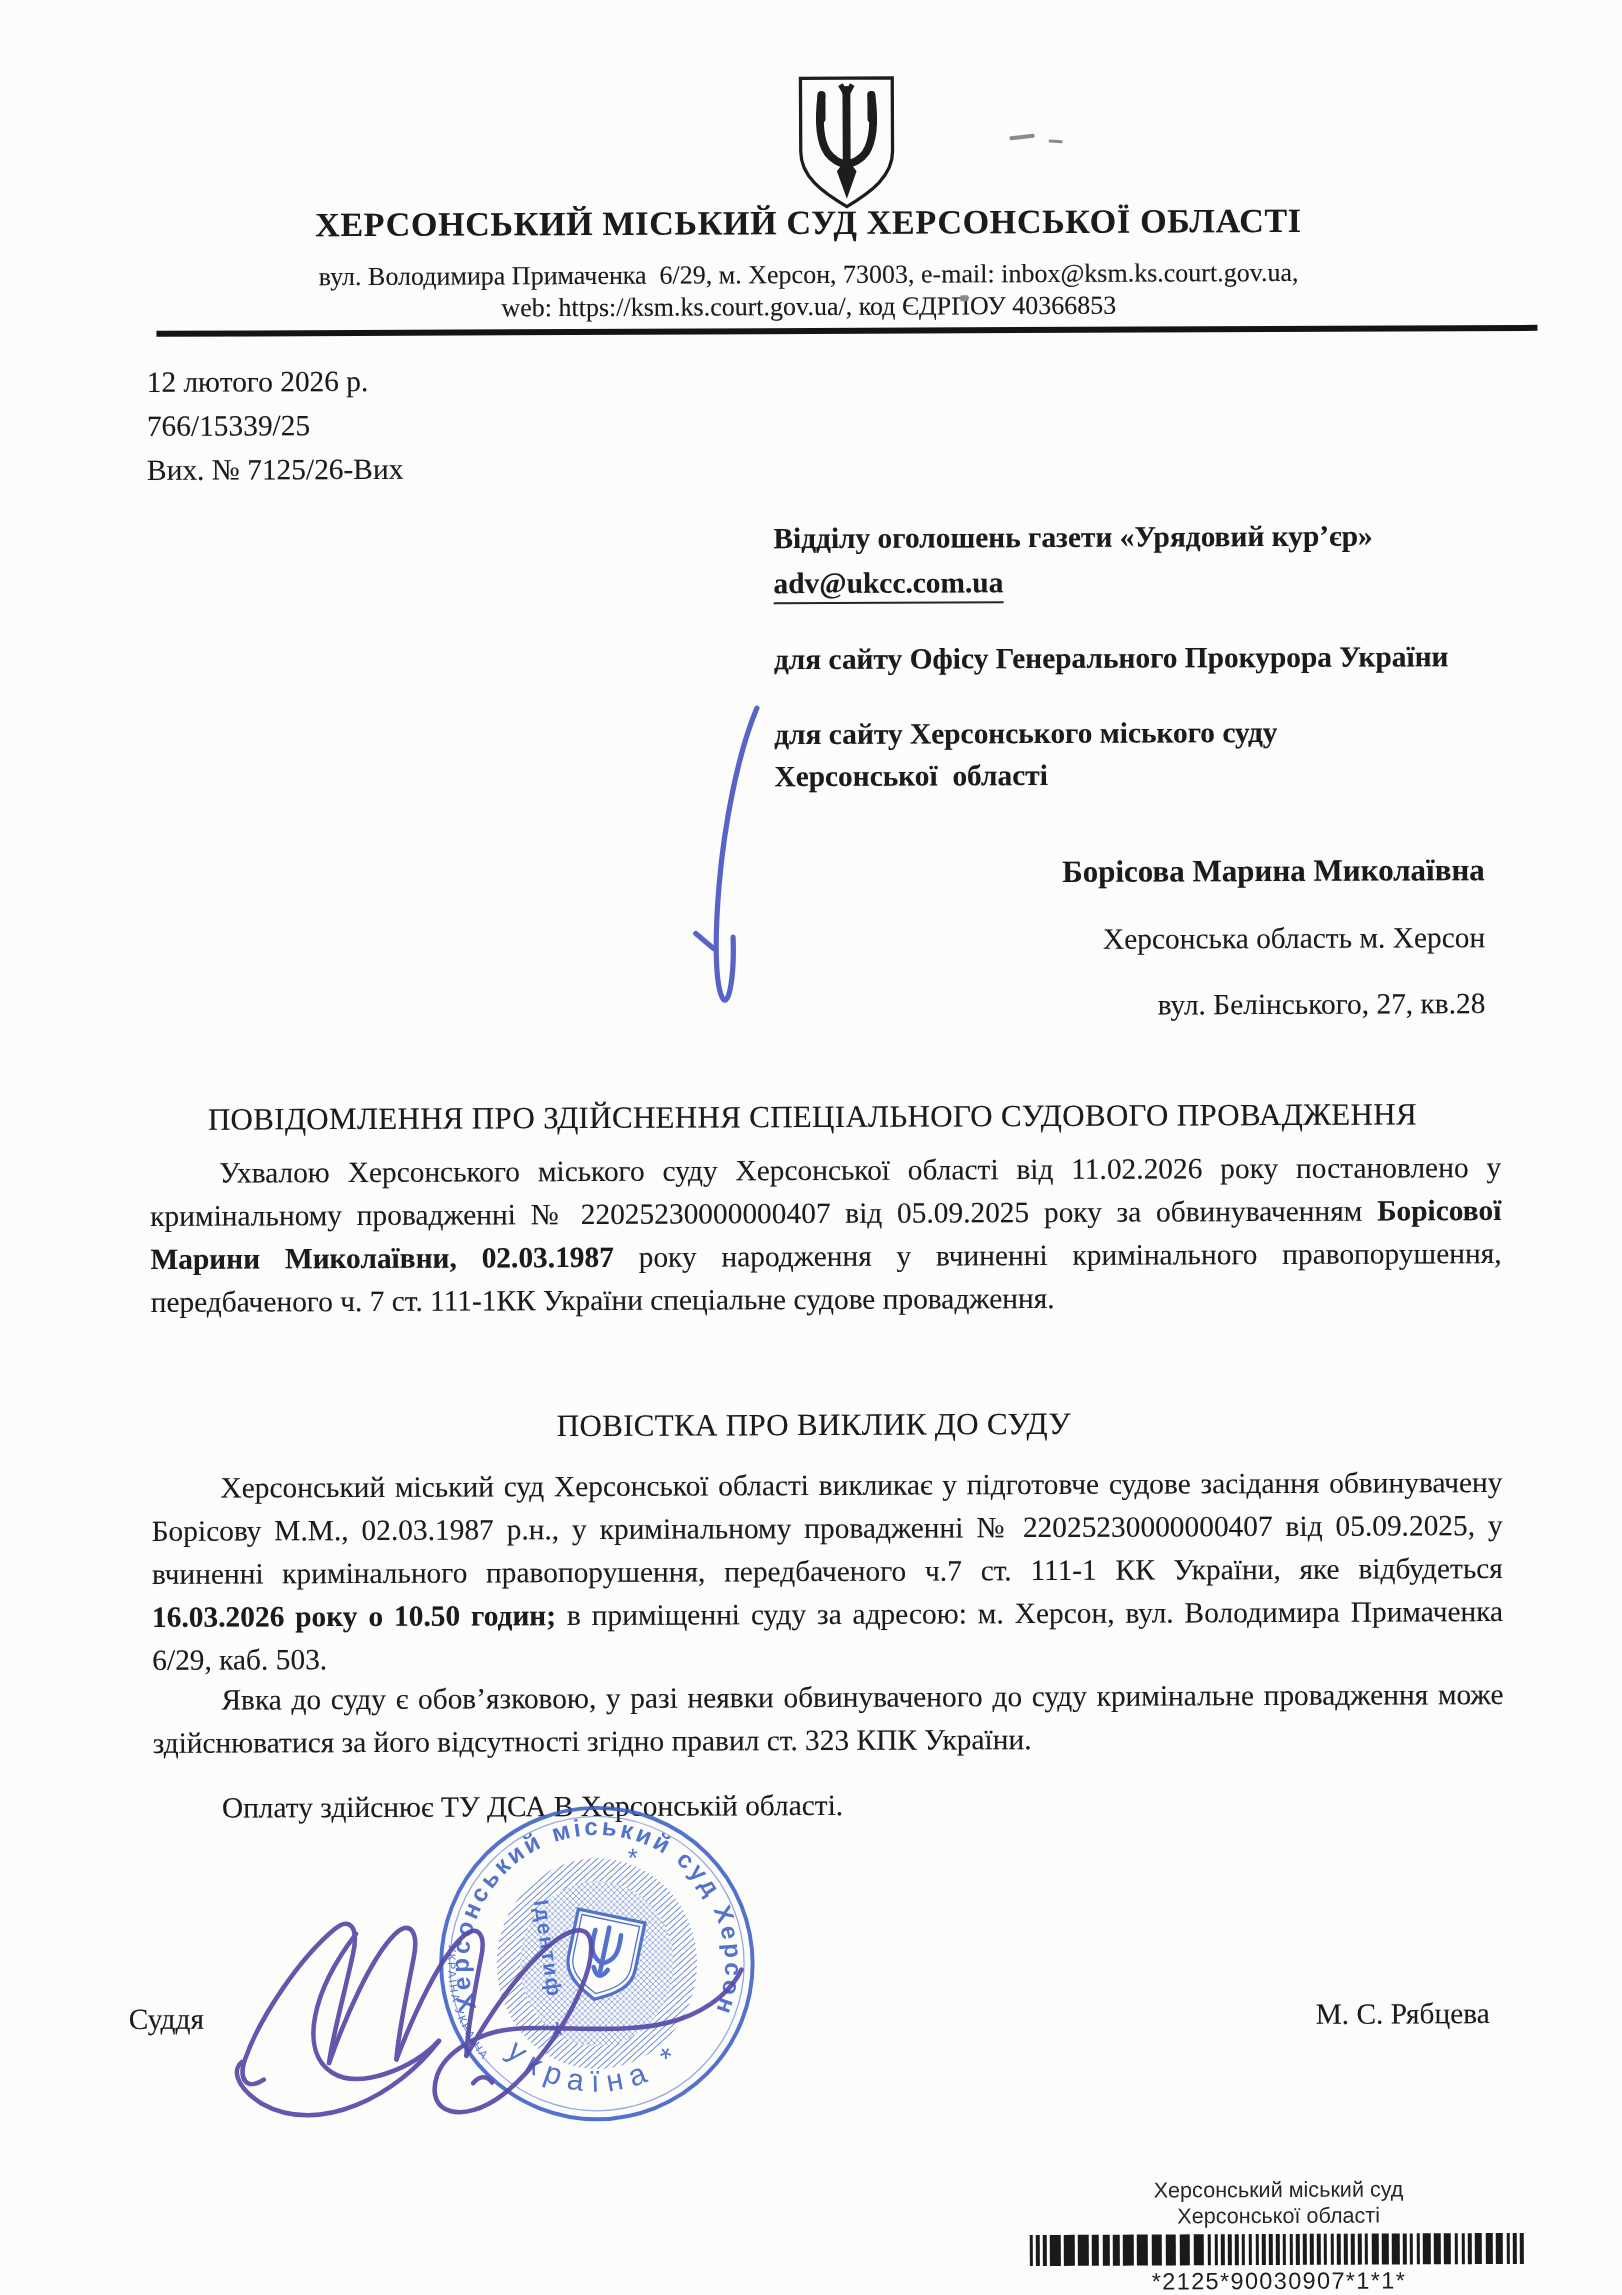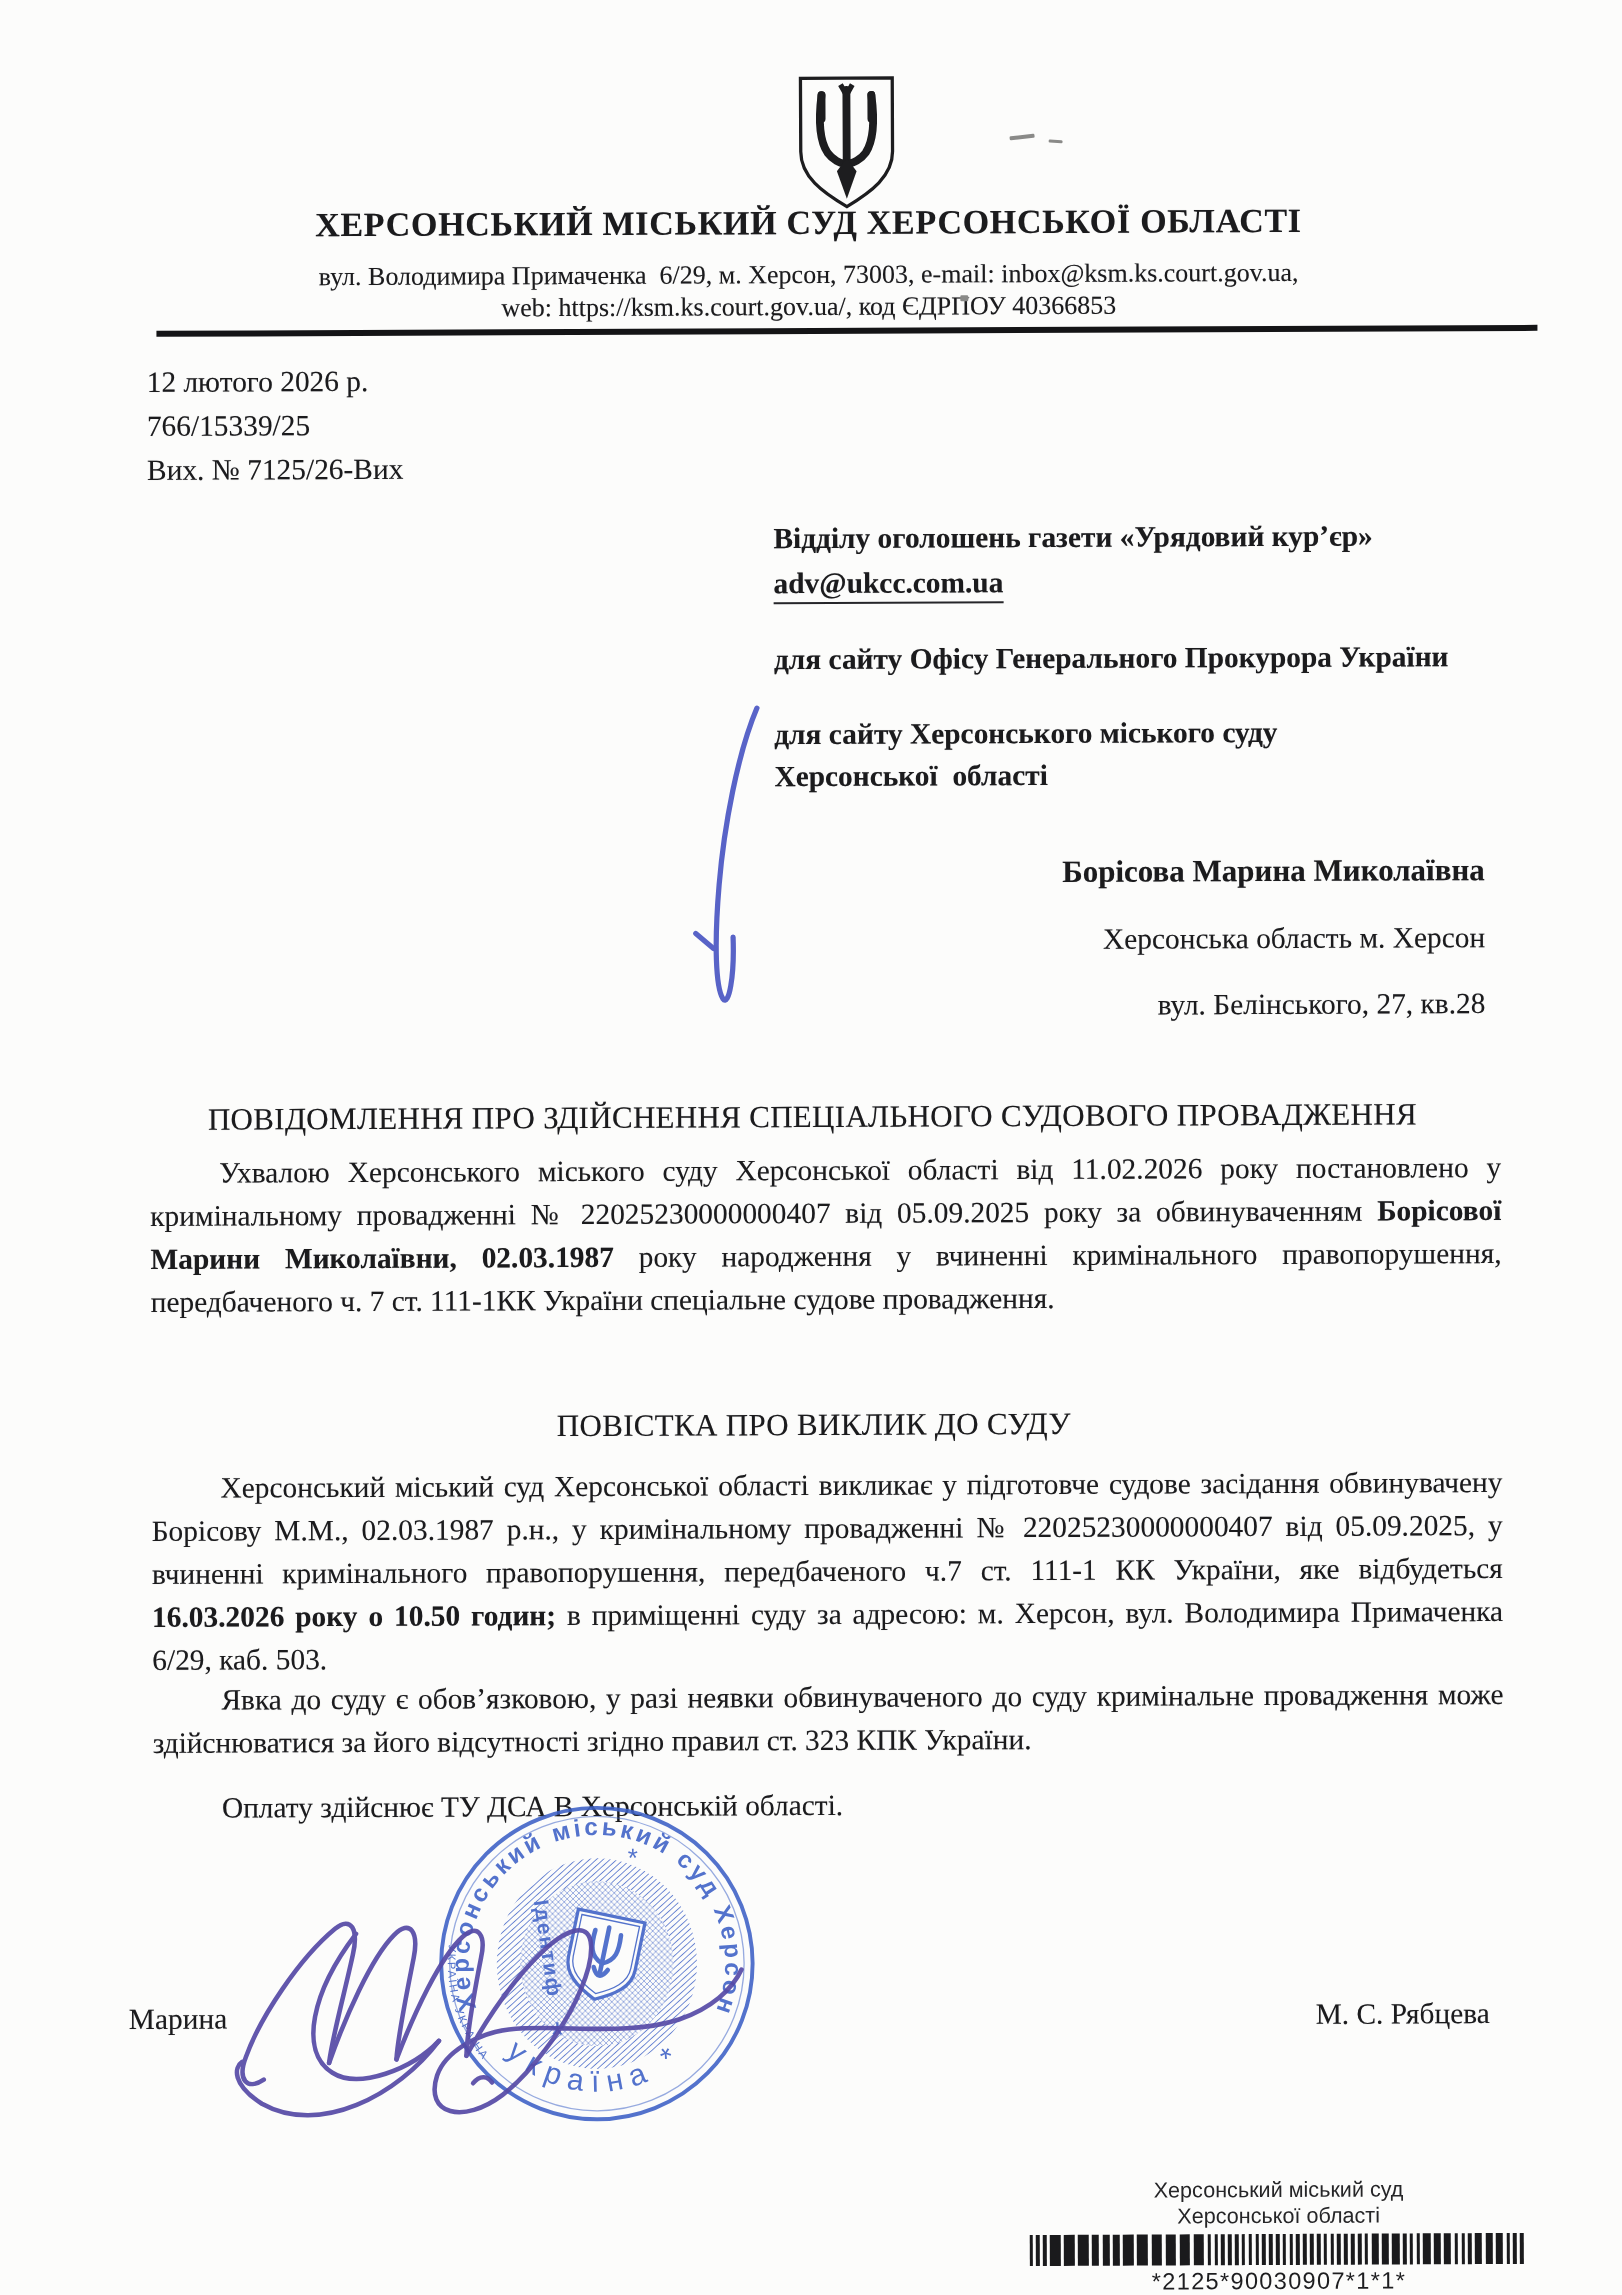--- a/index.html
+++ b/index.html
@@ -92,21 +92,21 @@
   </div>
 
   <div class="abs doc center h-title h1">ПОВІДОМЛЕННЯ ПРО ЗДІЙСНЕННЯ СПЕЦІАЛЬНОГО СУДОВОГО ПРОВАДЖЕННЯ</div>
   <div class="abs doc para p1"><span>Ухвалою Херсонського міського суду Херсонської області від 11.02.2026 року постановлено у кримінальному провадженні № 22025230000000407 від 05.09.2025 року за обвинуваченням </span><b>Борісової Марини Миколаївни, 02.03.1987</b><span> року народження у вчиненні кримінального правопорушення, передбаченого ч. 7 ст. 111-1КК України спеціальне судове провадження.</span></div>
 
   <div class="abs doc center h-title h2">ПОВІСТКА ПРО ВИКЛИК ДО СУДУ</div>
   <div class="abs doc para p2"><span>Херсонський міський суд Херсонської області викликає у підготовче судове засідання обвинувачену Борісову М.М., 02.03.1987 р.н., у кримінальному провадженні № 22025230000000407 від 05.09.2025, у вчиненні кримінального правопорушення, передбаченого ч.7 ст. 111-1 КК України, яке відбудеться </span><b>16.03.2026 року о 10.50 годин;</b><span> в приміщенні суду за адресою: м. Херсон, вул. Володимира Примаченка 6/29, каб. 503.</span></div>
   <div class="abs doc para p3">Явка до суду є обов’язковою, у разі неявки обвинуваченого до суду кримінальне провадження може здійснюватися за його відсутності  згідно правил ст. 323 КПК України.</div>
   <div class="abs doc para p4">Оплату здійснює  ТУ ДСА В Херсонській області.</div>
 
-  <div class="abs doc judge-label">Марина</div>
+  <div class="abs doc judge-label">Суддя</div>
   <div class="abs doc judge-name">М. С. Рябцева</div>
 
   <div class="abs footer">
     <div class="cap1">Херсонський міський суд</div>
     <div class="cap2">Херсонської області</div>
     <div class="barcode" id="barcode">
           <div style="width: 0.723066%; margin-right: 0.650759%;"></div>
           <div style="width: 0.723066%; margin-right: 0.650759%;"></div>
           <div style="width: 0.723066%; margin-right: 0.650759%;"></div>
           <div style="width: 2.1692%; margin-right: 0.650759%;"></div>

